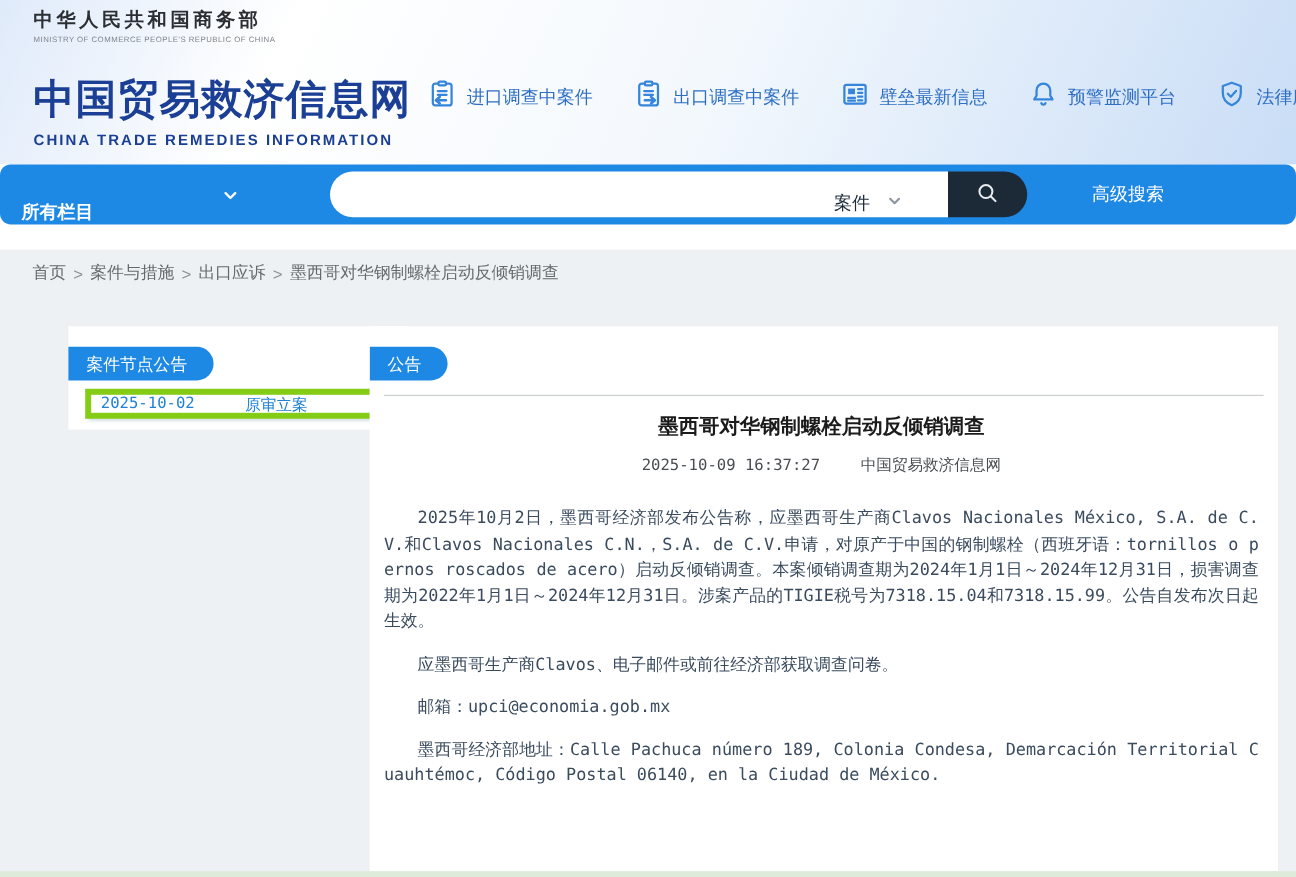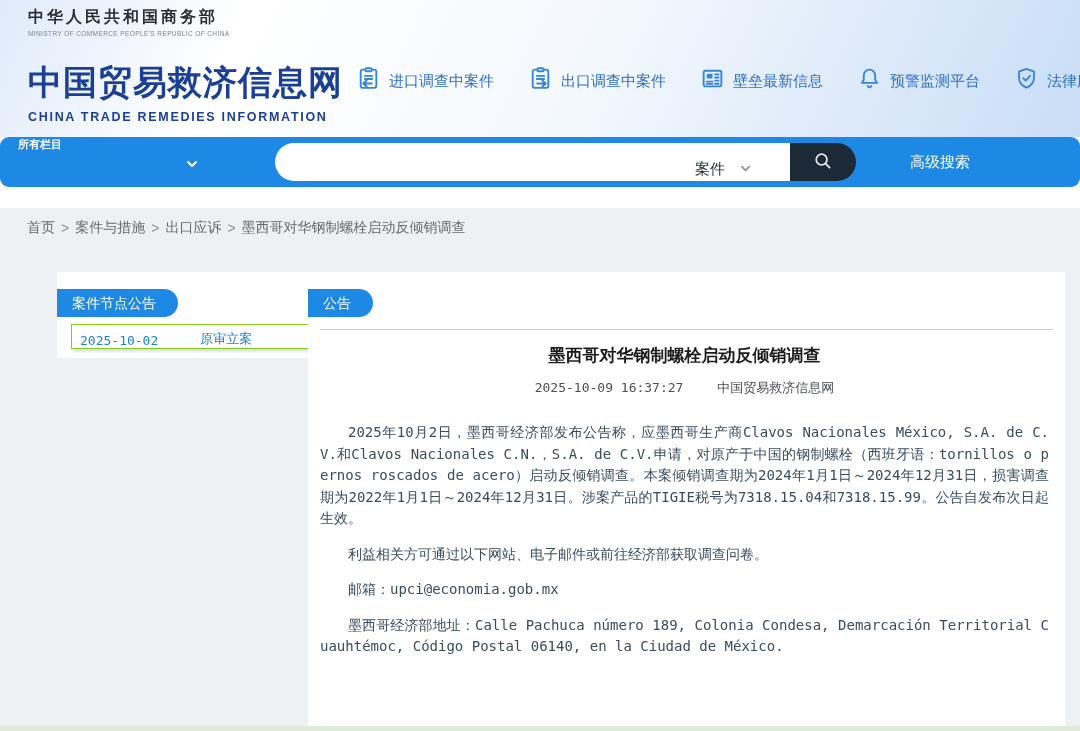--- a/index.html
+++ b/index.html
@@ -20,21 +20,21 @@
   .topnav { position: absolute; top: 58px; left: 356px; height: 40px;
     display: flex; align-items: center; gap: 34px; }
   .nav-item { display: flex; align-items: flex-end; gap: 8px; cursor: pointer; white-space: nowrap; }
   .nav-item svg { display: block; }
   .nav-label { font-size: 15px; color: #2e6fc4; }
 
   
   .searchbar { position: absolute; top: 137px; left: 0; width: 1080px; height: 50px;
     background: #1e88e5; border-radius: 9px; }
   .filter-label { position: absolute; left: 18px; top: 0; height: 50px; display: flex;
-    align-items: flex-start; color: #ffffff; font-size: 11px; font-weight: bold; cursor: pointer; }
+    align-items: flex-end; color: #ffffff; font-size: 15px; font-weight: bold; cursor: pointer; }
   .filter-chevron { position: absolute; left: 185px; top: 19px; cursor: pointer; }
   .search-wrap { position: absolute; left: 275px; top: 6px; width: 581px; height: 38px; }
   .search-input { position: absolute; left: 0; top: 0; width: 515px; height: 38px;
     border: none; outline: none; background: #ffffff; border-radius: 20px 0 0 20px;
     padding: 0 100px 0 20px; font-size: 14px; color: #1c2a38; }
   .scope { position: absolute; left: 420px; top: 0; height: 52px; display: flex;
     align-items: center; gap: 14px; cursor: pointer; }
   .scope-label { font-size: 15px; color: #1c2a38; }
   .search-btn { position: absolute; right: 0; top: 0; width: 66px; height: 38px;
     background: #1c2a38; border: none; border-radius: 0 20px 20px 0; cursor: pointer;
@@ -57,22 +57,22 @@
   .card { background: #ffffff; position: absolute; }
   .sidebar-card { left: 16px; top: 272px; width: 284px; height: 86px; margin-left: 41px; }
   .main-card { left: 308px; top: 272px; width: 757px; height: 454px; overflow: hidden; }
 
   .pill { display: inline-block; background: #1e88e5; color: #ffffff; font-size: 14px;
     height: 28px; line-height: 28px; padding: 0 22px 0 15px; border-radius: 0 14px 14px 0; }
   .sidebar-pill { position: absolute; left: 0; top: 17px; }
   .tab-pill { position: absolute; left: 0; top: 17px; cursor: pointer; }
 
   .node-item { position: absolute; left: 14px; top: 52px; width: 256px; height: 25px;
-    background: #ffffff; border: 1px solid #84cc16; box-shadow: 2px 2px 3px rgba(110,140,170,0.35);
-    display: flex; align-items: flex-end; cursor: pointer;
+    background: #ffffff; border: 5px solid #84cc16; box-shadow: 2px 2px 3px rgba(110,140,170,0.35);
+    display: flex; align-items: flex-start; cursor: pointer;
     font-family: "DejaVu Sans Mono", "Liberation Mono", monospace; }
   .node-date { font-size: 13px; color: #2080d5; margin-left: 8px; }
   .node-label { font-size: 13px; color: #2080d5; margin-left: 42px; }
 
   .divider { position: absolute; left: 12px; right: 12px; top: 57px; border-top: 1px solid #cdd0d3; }
 
   .article { position: absolute; left: 12px; right: 16px; top: 72px; }
   .article-title { text-align: center; font-size: 17px; font-weight: bold; color: #1b1b1b; }
   .article-meta { text-align: center; margin-top: 12px; font-size: 13px; color: #4a4e52;
     font-family: "DejaVu Sans Mono", "Liberation Mono", monospace; }
@@ -218,21 +218,21 @@
     <div class="divider"></div>
 
     <div class="article">
       <div class="article-title">墨西哥对华钢制螺栓启动反倾销调查</div>
       <div class="article-meta">
         <span>2025-10-09 16:37:27</span>
         <span class="meta-source">中国贸易救济信息网</span>
       </div>
       <div class="article-body">
         <p>2025年10月2日，墨西哥经济部发布公告称，应墨西哥生产商Clavos Nacionales México, S.A. de C.V.和Clavos Nacionales C.N.，S.A. de C.V.申请，对原产于中国的钢制螺栓（西班牙语：tornillos o pernos roscados de acero）启动反倾销调查。本案倾销调查期为2024年1月1日～2024年12月31日，损害调查期为2022年1月1日～2024年12月31日。涉案产品的TIGIE税号为7318.15.04和7318.15.99。公告自发布次日起生效。</p>
-        <p>利益相关方可通过以下网站、电子邮件或前往经济部获取调查问卷。</p>
+        <p>应墨西哥生产商Clavos、电子邮件或前往经济部获取调查问卷。</p>
         <p>邮箱：upci@economia.gob.mx</p>
         <p>墨西哥经济部地址：Calle Pachuca número 189, Colonia Condesa, Demarcación Territorial Cuauhtémoc, Código Postal 06140, en la Ciudad de México.</p>
       </div>
     </div>
   </div>
 
   <div class="footer-strip"></div>
 
 </div>
 

